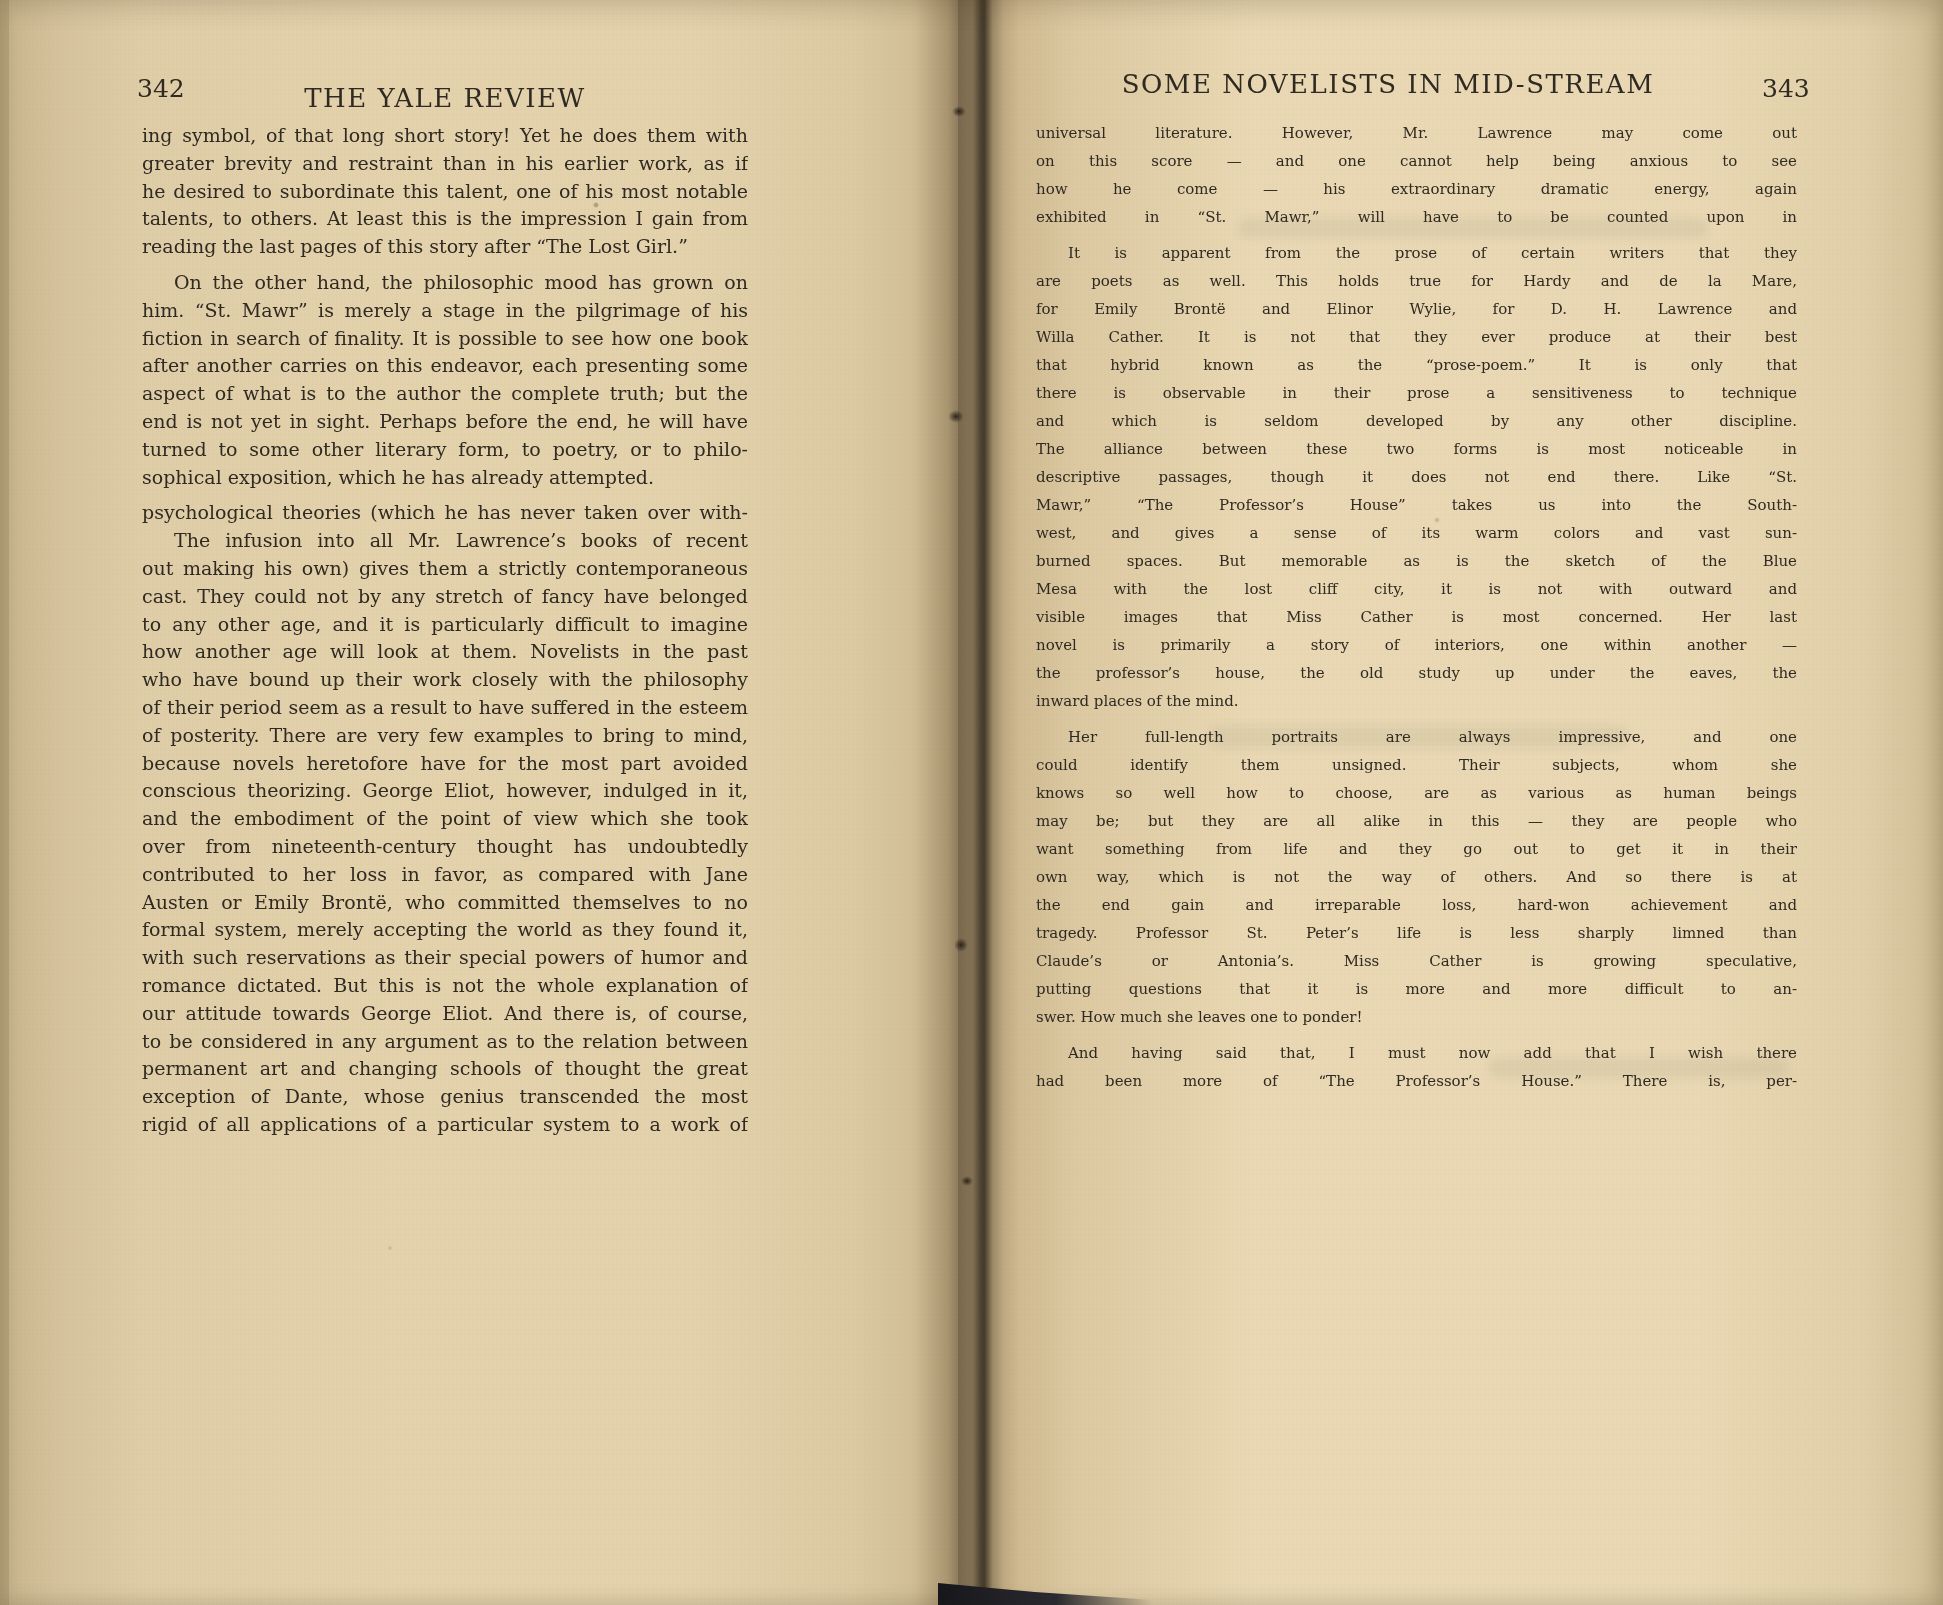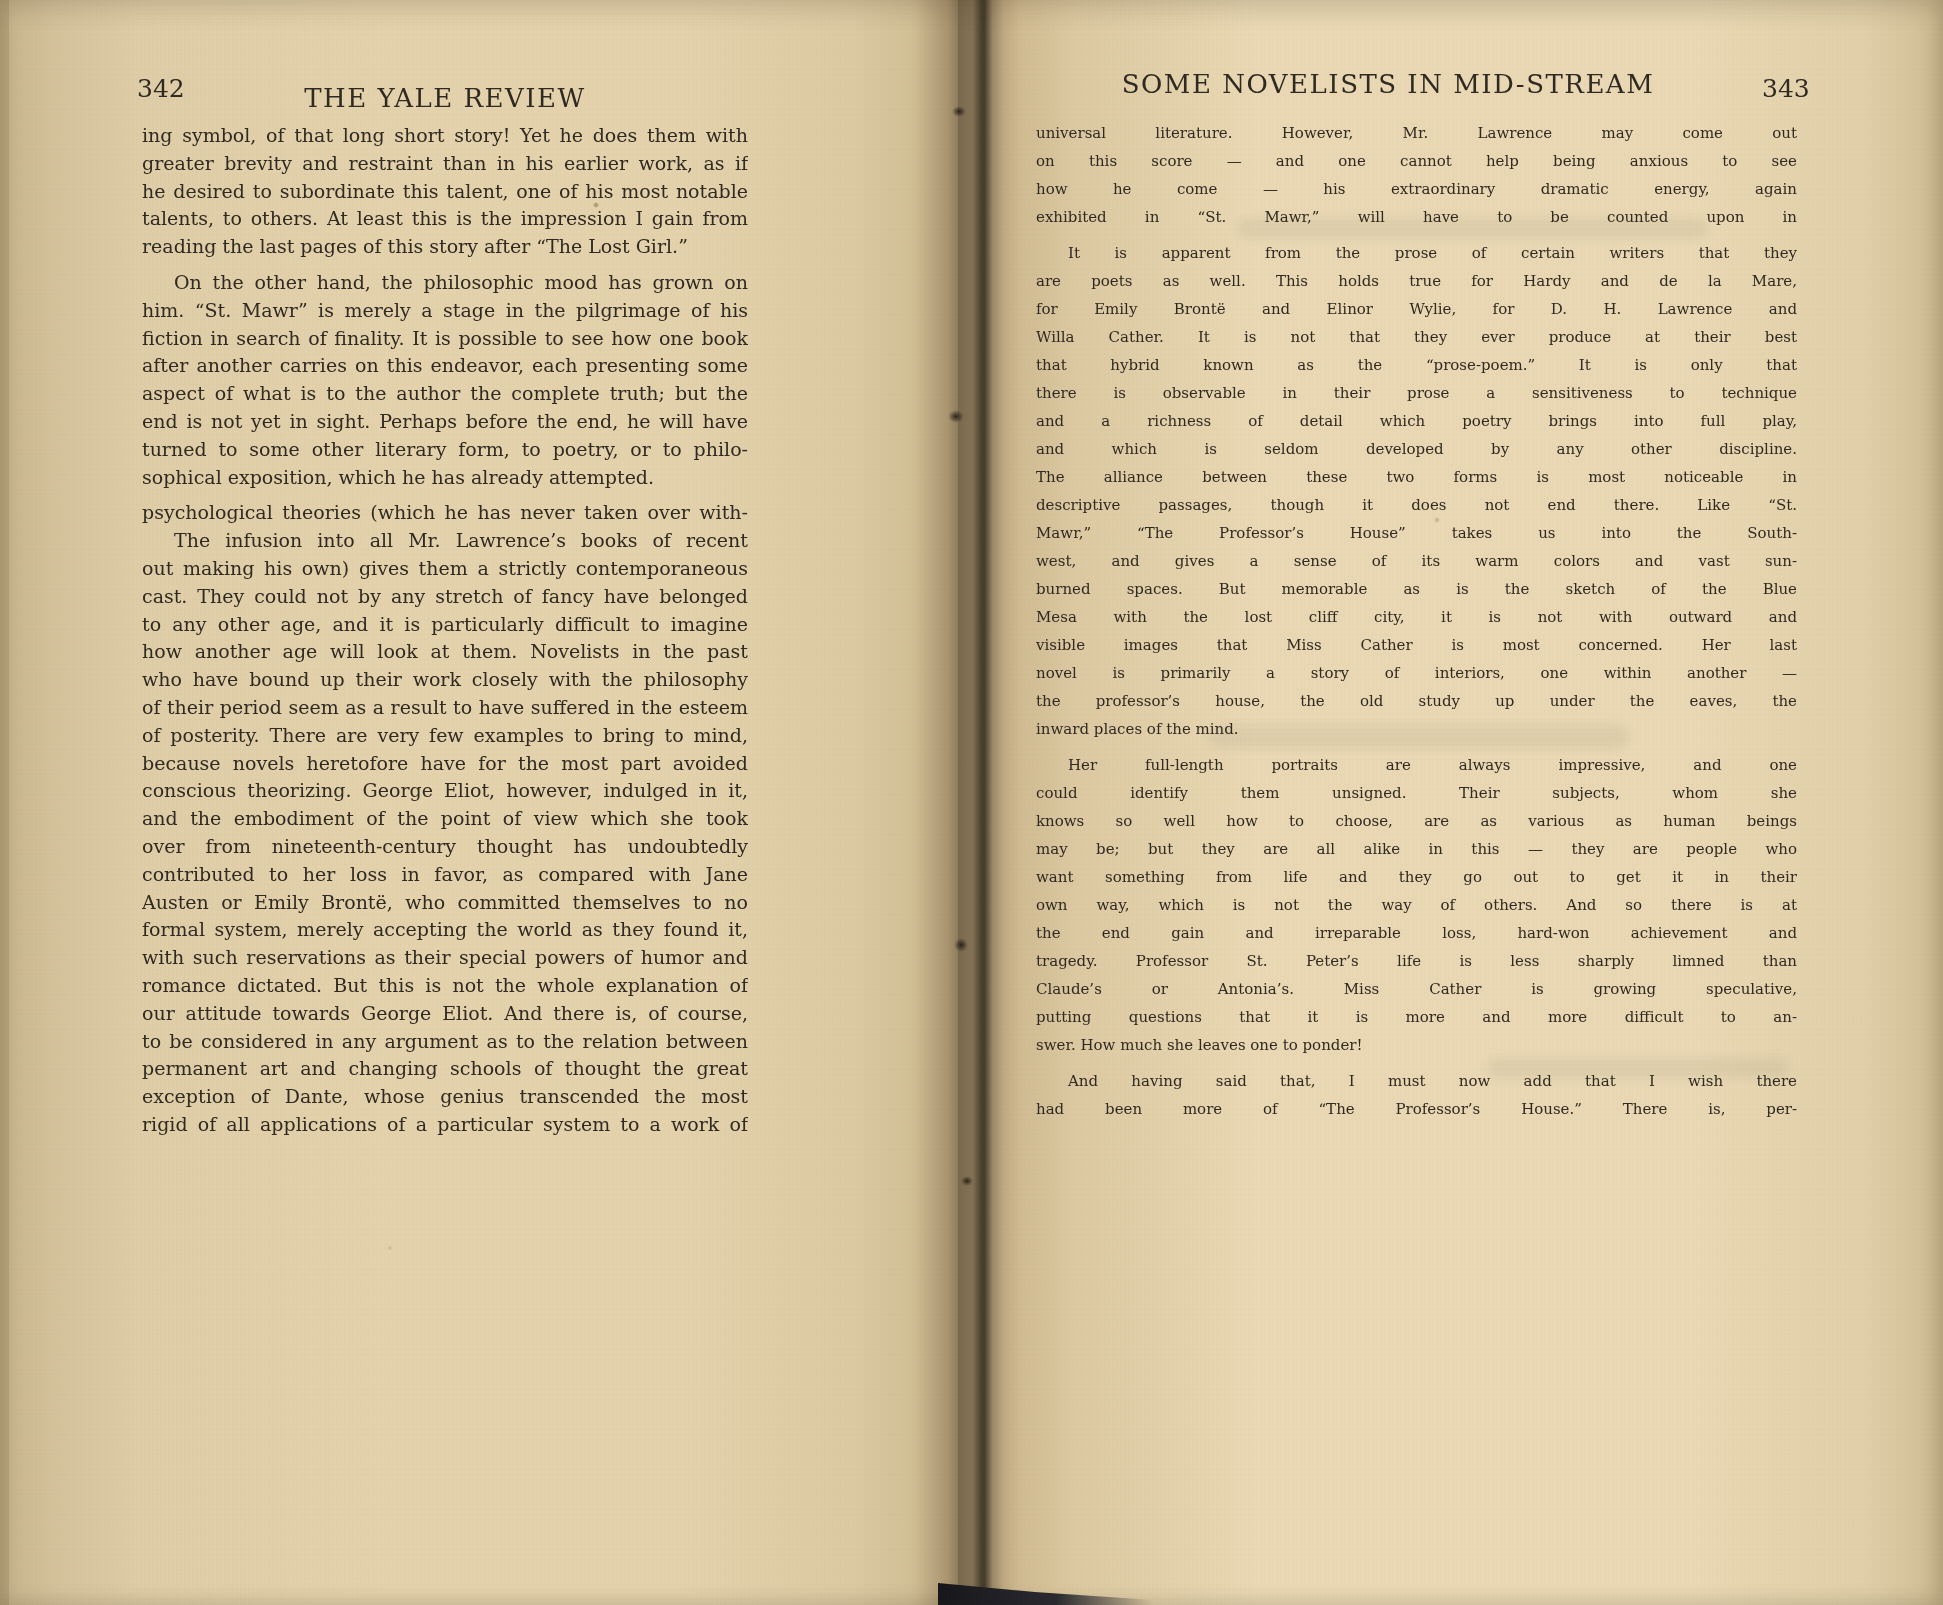--- a/index.html
+++ b/index.html
@@ -158,21 +158,20 @@
           <div class="line">how he come — his extraordinary dramatic energy, again</div>
           <div class="line">exhibited in “St. Mawr,” will have to be counted upon in</div>
         </div>
         <div class="paragraph">
           <div class="line indent">It is apparent from the prose of certain writers that they</div>
           <div class="line">are poets as well. This holds true for Hardy and de la Mare,</div>
           <div class="line">for Emily Brontë and Elinor Wylie, for D. H. Lawrence and</div>
           <div class="line">Willa Cather. It is not that they ever produce at their best</div>
           <div class="line">that hybrid known as the “prose-poem.” It is only that</div>
           <div class="line">there is observable in their prose a sensitiveness to technique</div>
-          <div class="line">and a richness of detail which poetry brings into full play,</div>
           <div class="line">and which is seldom developed by any other discipline.</div>
           <div class="line">The alliance between these two forms is most noticeable in</div>
           <div class="line">descriptive passages, though it does not end there. Like “St.</div>
           <div class="line">Mawr,” “The Professor’s House” takes us into the South-</div>
           <div class="line">west, and gives a sense of its warm colors and vast sun-</div>
           <div class="line">burned spaces. But memorable as is the sketch of the Blue</div>
           <div class="line">Mesa with the lost cliff city, it is not with outward and</div>
           <div class="line">visible images that Miss Cather is most concerned. Her last</div>
           <div class="line">novel is primarily a story of interiors, one within another —</div>
           <div class="line">the professor’s house, the old study up under the eaves, the</div>

